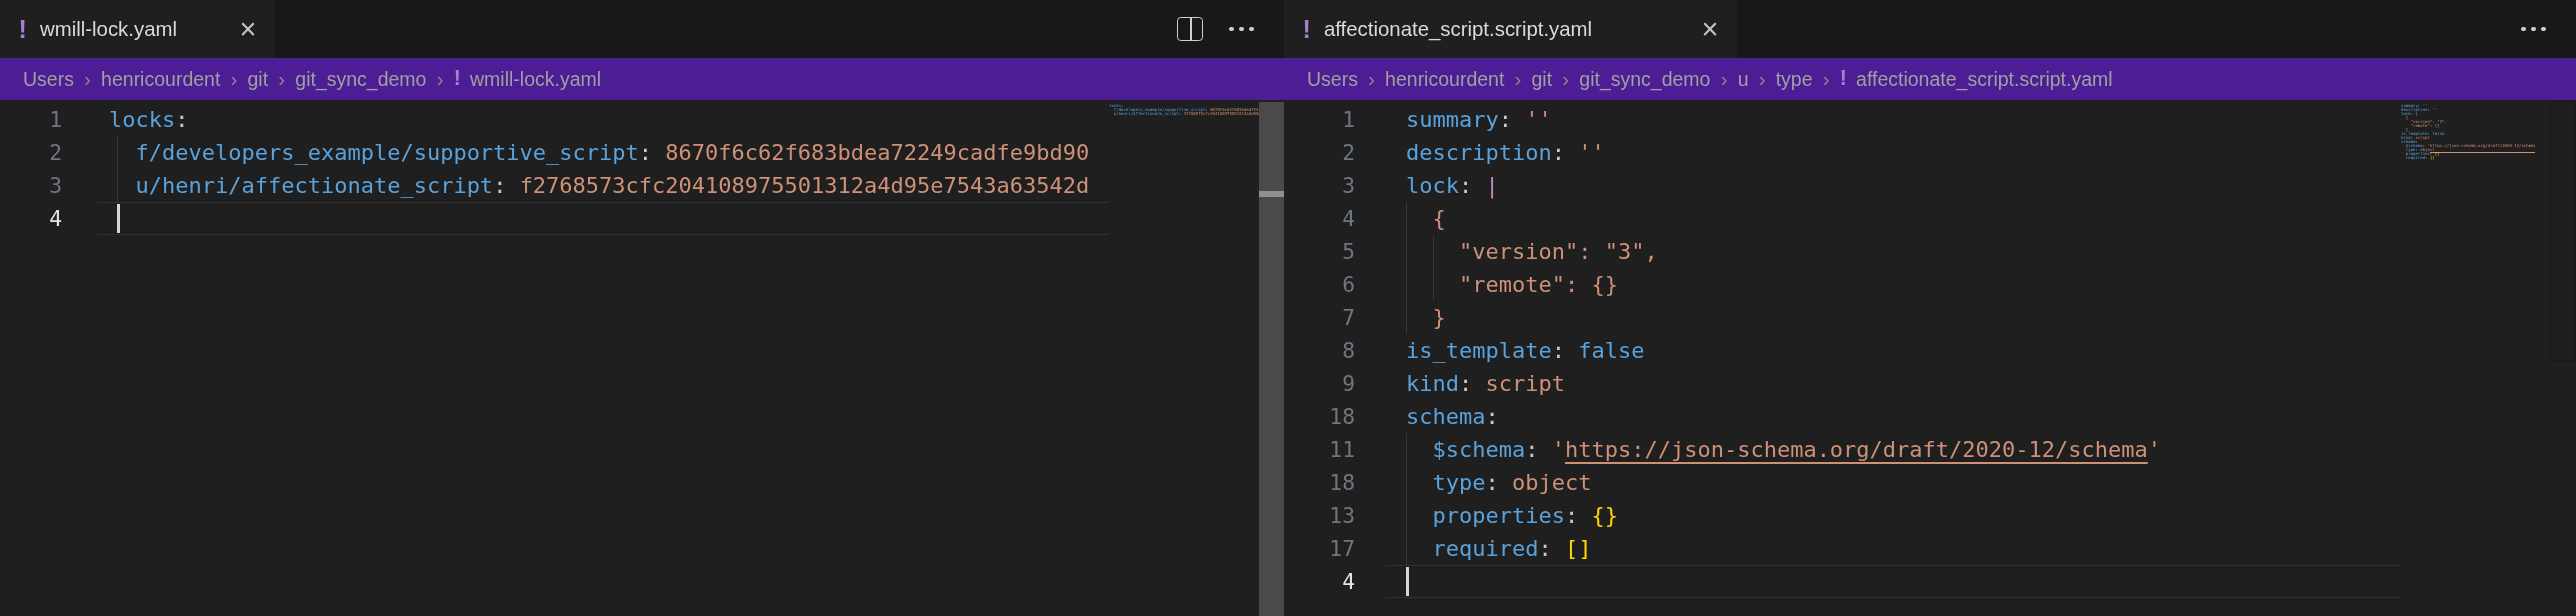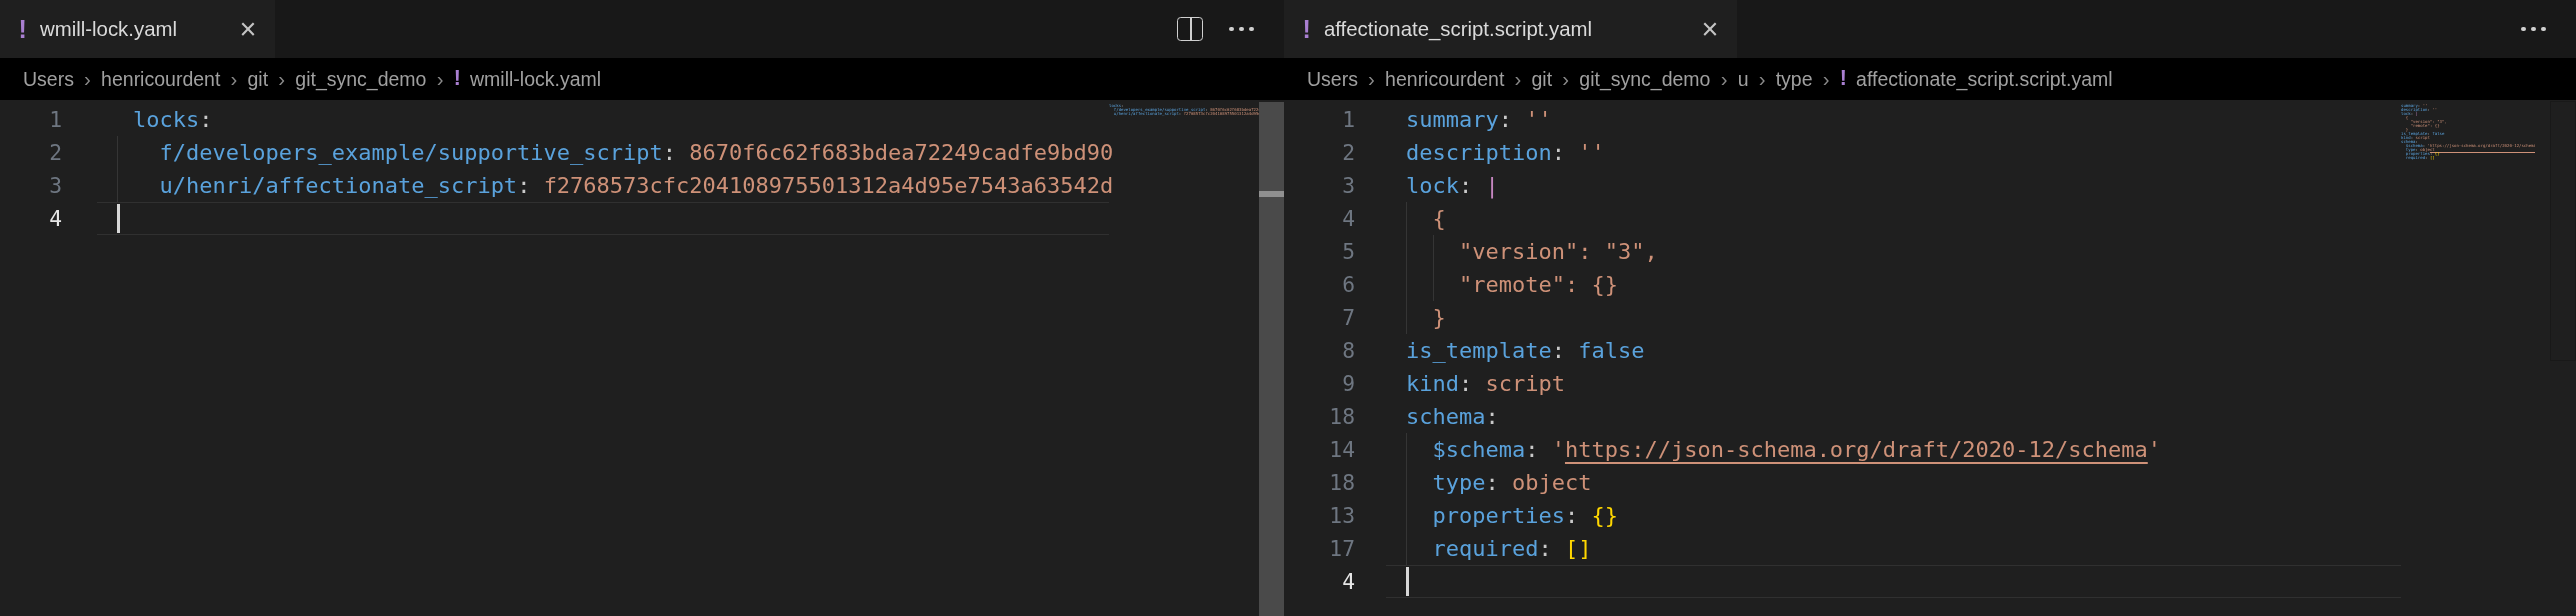--- a/index.html
+++ b/index.html
@@ -19,36 +19,36 @@
   .tab-title{color:#dadada;font-size:20.4px;white-space:nowrap;}
   .tab-close{margin-left:auto;color:#c4c4c4;font-size:29px;line-height:1;cursor:pointer;}
   .tab-actions{margin-left:auto;display:flex;align-items:center;gap:26px;padding-right:30px;}
   .split-icon{width:24px;height:22px;border:1.9px solid #cfcfcf;border-radius:3.7px;position:relative;}
   .split-icon::after{content:"";position:absolute;left:50%;top:0;bottom:0;width:1.9px;background:#cfcfcf;}
   .dots-icon{display:flex;gap:5.6px;align-items:center;}
   .dots-icon i{width:4.6px;height:4.6px;border-radius:50%;background:#cfcfcf;}
 
   
   .breadcrumb{position:absolute;top:58px;left:0;right:0;height:42px;display:flex;align-items:center;
-    padding-left:23px;color:#a0a0a0;font-size:19.5px;gap:10.2px;white-space:nowrap;background:#000000;}
+    padding-left:23px;color:#a0a0a0;font-size:19.5px;gap:10.2px;white-space:nowrap;background:#4c1d95;}
   .crumb{cursor:pointer;}
   .crumb-sep{color:#8a8a8a;font-size:20.4px;}
   .crumb-file{display:flex;align-items:center;gap:9.3px;}
   .crumb-file .yaml-icon{font-size:21.3px;}
 
   
   .editor{position:absolute;top:100px;left:0;right:0;bottom:0;background:#1f1f1f;
     font-family:"DejaVu Sans Mono",monospace;font-size:22px;}
   .gutter{position:absolute;top:2.8px;text-align:right;color:#6e7681;font-size:21.3px;}
   .pane.left  .gutter{left:0;width:62px;}
   .pane.right .gutter{left:0;width:71px;}
   .gutter .ln{height:33px;line-height:33px;}
   .gutter .ln.active{color:#e6e6e6;}
   .codecol{position:absolute;top:2.8px;white-space:pre;overflow:hidden;color:#d4d4d4;}
-  .pane.left  .codecol{left:133px;width:992px;}
+  .pane.left  .codecol{left:109px;width:992px;}
   .pane.right .codecol{left:122px;width:995px;}
   .codecol .cl{height:33px;line-height:33px;}
   .guide{position:absolute;width:0.9px;background:#353535;}
   .cursorbar{position:absolute;width:2.8px;height:29px;background:#d7d7d7;}
   .curline{position:absolute;height:33px;border-top:0.9px solid #303030;border-bottom:0.9px solid #303030;box-sizing:border-box;}
 
   
   .minimap{position:absolute;top:3.7px;font-size:4px;line-height:4px;white-space:pre;overflow:hidden;
     color:#c8c8c8;}
   .pane.left  .minimap{left:1109px;width:150px;height:111px;}
@@ -151,21 +151,21 @@
           <div class="ln">1</div>
           <div class="ln">2</div>
           <div class="ln">3</div>
           <div class="ln">4</div>
           <div class="ln">5</div>
           <div class="ln">6</div>
           <div class="ln">7</div>
           <div class="ln">8</div>
           <div class="ln">9</div>
           <div class="ln">18</div>
-          <div class="ln">14</div>
+          <div class="ln">11</div>
           <div class="ln">18</div>
           <div class="ln">13</div>
           <div class="ln">17</div>
           <div class="ln active">4</div>
         </div>
       <div class="codecol"><div class="cl"><span style="color: rgb(90, 162, 220);">summary</span><span style="color: rgb(201, 201, 201);">:</span><span> </span><span style="color: rgb(206, 145, 120);">''</span></div><div class="cl"><span style="color: rgb(90, 162, 220);">description</span><span style="color: rgb(201, 201, 201);">:</span><span> </span><span style="color: rgb(206, 145, 120);">''</span></div><div class="cl"><span style="color: rgb(90, 162, 220);">lock</span><span style="color: rgb(201, 201, 201);">:</span><span> </span><span style="color: rgb(197, 134, 192);">|</span></div><div class="cl"><span>  </span><span style="color: rgb(206, 145, 120);">{</span></div><div class="cl"><span>    </span><span style="color: rgb(206, 145, 120);">"version": "3",</span></div><div class="cl"><span>    </span><span style="color: rgb(206, 145, 120);">"remote": {}</span></div><div class="cl"><span>  </span><span style="color: rgb(206, 145, 120);">}</span></div><div class="cl"><span style="color: rgb(90, 162, 220);">is_template</span><span style="color: rgb(201, 201, 201);">:</span><span> </span><span style="color: rgb(90, 162, 220);">false</span></div><div class="cl"><span style="color: rgb(90, 162, 220);">kind</span><span style="color: rgb(201, 201, 201);">:</span><span> </span><span style="color: rgb(206, 145, 120);">script</span></div><div class="cl"><span style="color: rgb(90, 162, 220);">schema</span><span style="color: rgb(201, 201, 201);">:</span></div><div class="cl"><span>  </span><span style="color: rgb(90, 162, 220);">$schema</span><span style="color: rgb(201, 201, 201);">:</span><span> </span><span style="color: rgb(206, 145, 120);">'</span><u class="link" style="color: rgb(206, 145, 120);">https://json-schema.org/draft/2020-12/schema</u><span style="color: rgb(206, 145, 120);">'</span></div><div class="cl"><span>  </span><span style="color: rgb(90, 162, 220);">type</span><span style="color: rgb(201, 201, 201);">:</span><span> </span><span style="color: rgb(206, 145, 120);">object</span></div><div class="cl"><span>  </span><span style="color: rgb(90, 162, 220);">properties</span><span style="color: rgb(201, 201, 201);">:</span><span> </span><span style="color: rgb(255, 215, 0);">{}</span></div><div class="cl"><span>  </span><span style="color: rgb(90, 162, 220);">required</span><span style="color: rgb(201, 201, 201);">:</span><span> </span><span style="color: rgb(255, 215, 0);">[]</span></div><div class="cl"></div></div>
       <div class="minimap"><div><span style="color: rgb(90, 162, 220);">summary</span><span style="color: rgb(201, 201, 201);">:</span><span> </span><span style="color: rgb(206, 145, 120);">''</span></div><div><span style="color: rgb(90, 162, 220);">description</span><span style="color: rgb(201, 201, 201);">:</span><span> </span><span style="color: rgb(206, 145, 120);">''</span></div><div><span style="color: rgb(90, 162, 220);">lock</span><span style="color: rgb(201, 201, 201);">:</span><span> </span><span style="color: rgb(197, 134, 192);">|</span></div><div><span>  </span><span style="color: rgb(206, 145, 120);">{</span></div><div><span>    </span><span style="color: rgb(206, 145, 120);">"version": "3",</span></div><div><span>    </span><span style="color: rgb(206, 145, 120);">"remote": {}</span></div><div><span>  </span><span style="color: rgb(206, 145, 120);">}</span></div><div><span style="color: rgb(90, 162, 220);">is_template</span><span style="color: rgb(201, 201, 201);">:</span><span> </span><span style="color: rgb(90, 162, 220);">false</span></div><div><span style="color: rgb(90, 162, 220);">kind</span><span style="color: rgb(201, 201, 201);">:</span><span> </span><span style="color: rgb(206, 145, 120);">script</span></div><div><span style="color: rgb(90, 162, 220);">schema</span><span style="color: rgb(201, 201, 201);">:</span></div><div><span>  </span><span style="color: rgb(90, 162, 220);">$schema</span><span style="color: rgb(201, 201, 201);">:</span><span> </span><span style="color: rgb(206, 145, 120);">'</span><u class="link" style="color: rgb(206, 145, 120);">https://json-schema.org/draft/2020-12/schema</u></div><div><span>  </span><span style="color: rgb(90, 162, 220);">type</span><span style="color: rgb(201, 201, 201);">:</span><span> </span><span style="color: rgb(206, 145, 120);">object</span></div><div><span>  </span><span style="color: rgb(90, 162, 220);">properties</span><span style="color: rgb(201, 201, 201);">:</span><span> </span><span style="color: rgb(255, 215, 0);">{}</span></div><div><span>  </span><span style="color: rgb(90, 162, 220);">required</span><span style="color: rgb(201, 201, 201);">:</span><span> </span><span style="color: rgb(255, 215, 0);">[]</span></div><div>&nbsp;</div></div>
       <div class="scrollzone"></div>
     <div class="guide" style="left: 122px; top: 102px; height: 132px;"></div>
         <div class="guide" style="left: 149px; top: 135px; height: 66px;"></div>

